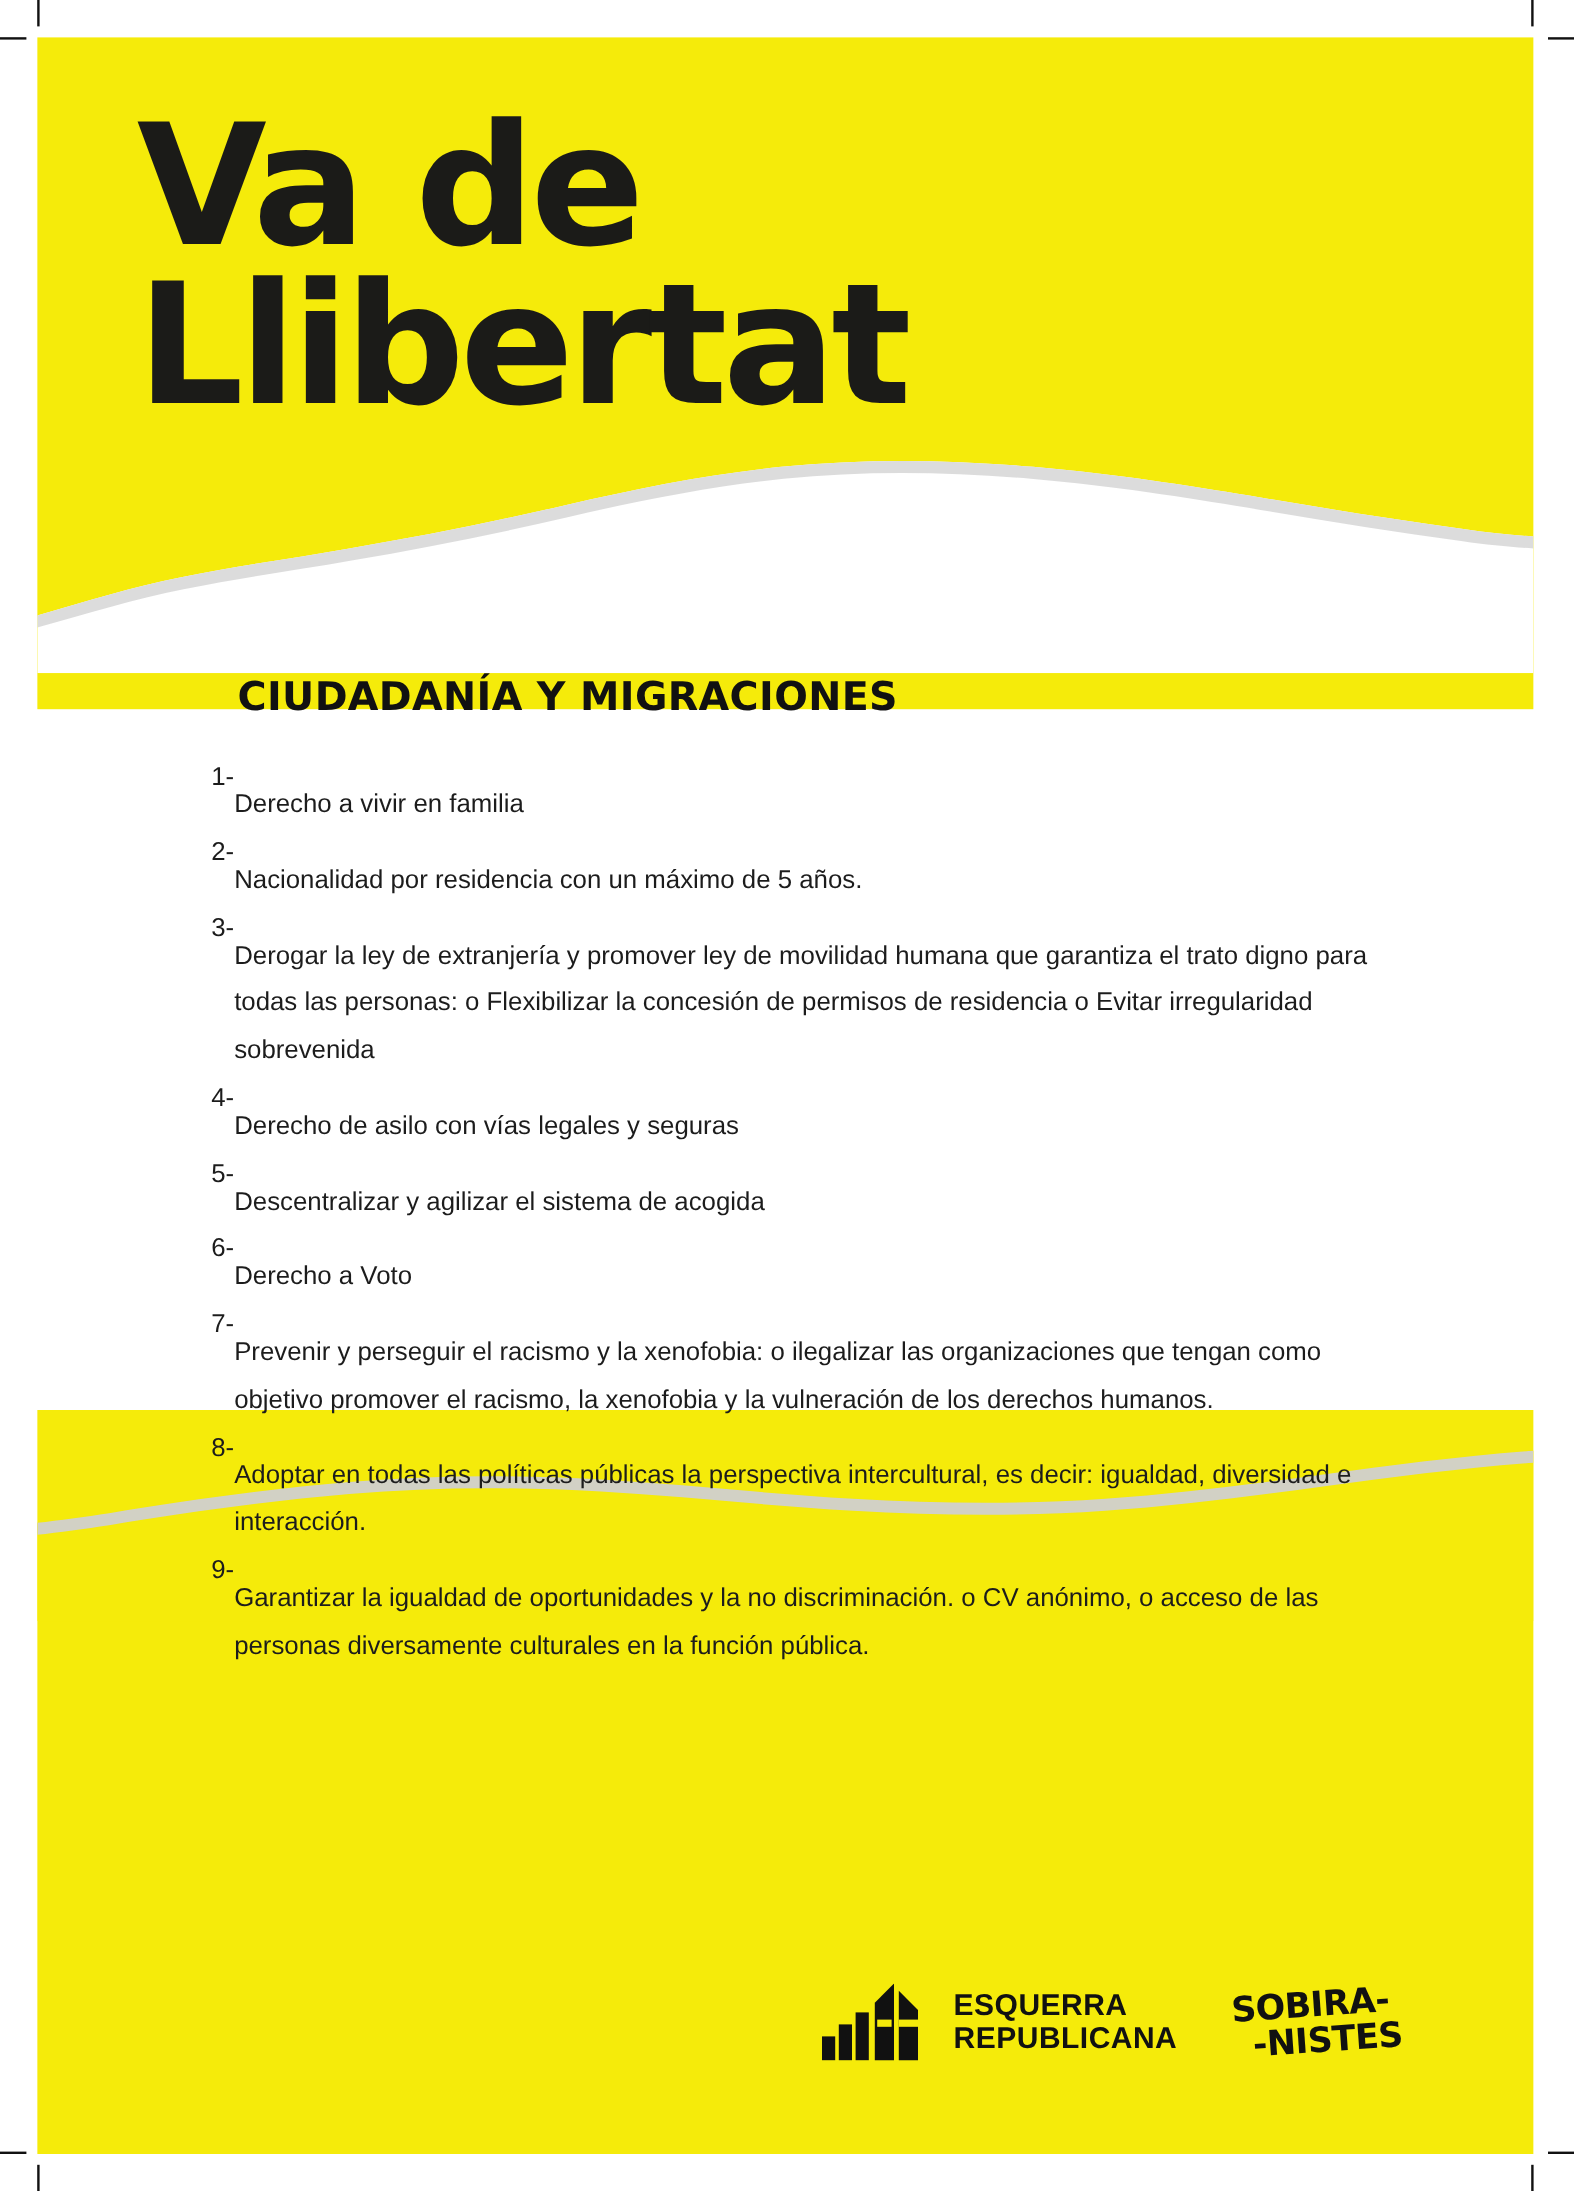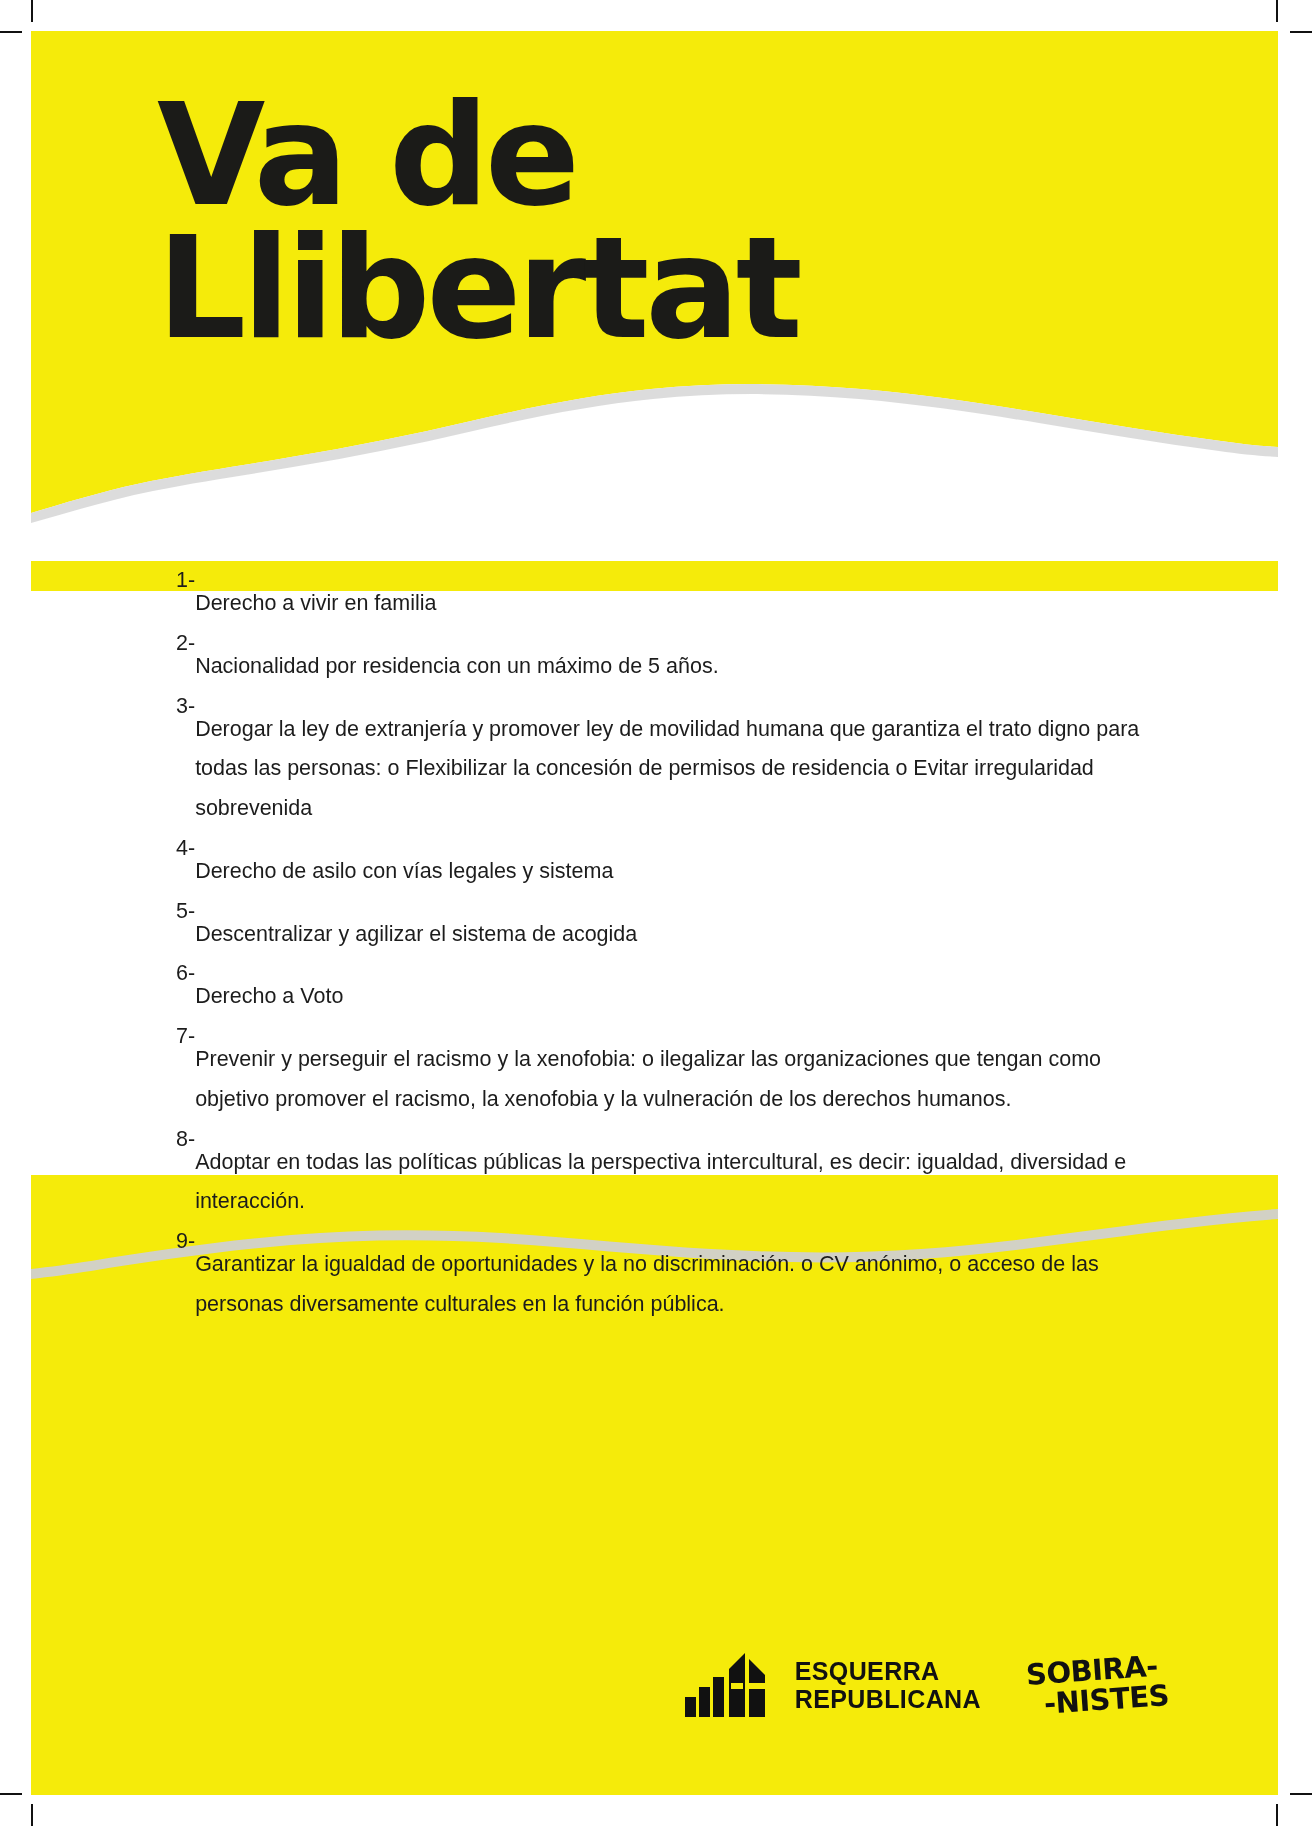--- a/index.html
+++ b/index.html
@@ -79,21 +79,20 @@
     position: absolute;
     left: 83px;
     top: 58px;
     z-index: 4;
     color: #1b1b18;
     font-family: "DejaVu Sans", sans-serif;
     font-weight: bold;
     font-size: 140px;
     line-height: 0.95;
     letter-spacing: -4px;
-    margin-left: 43px;
   }
   .headline .l1 { display: block; }
   .headline .l2 { display: block; }
 
   
   .content {
     position: absolute;
     left: 0;
     top: 530px;
     width: 1247px;
@@ -193,36 +192,37 @@
     <path d="M0,200 L0,152 C40,140 80,128 120,120 C170,110 215,104 260,96 C320,86 380,74 440,60 C500,46 560,34 620,28 C690,21 760,22 830,28 C900,34 960,44 1010,52 C1070,62 1130,72 1190,80 C1210,83 1230,85 1247,86 L1247,200 Z" fill="#ffffff"></path>
     <path d="M0,152 C40,140 80,128 120,120 C170,110 215,104 260,96 C320,86 380,74 440,60 C500,46 560,34 620,28 C690,21 760,22 830,28 C900,34 960,44 1010,52 C1070,62 1130,72 1190,80 C1210,83 1230,85 1247,86 L1247,96 C1230,95 1208,93 1188,90 C1128,82 1068,72 1008,62 C958,54 898,44 828,38 C758,32 690,31 622,38 C562,44 502,56 442,70 C382,84 322,96 262,106 C217,114 172,120 122,130 C82,138 42,150 0,162 Z" fill="#d8d8d8" opacity="0.9"></path>
   </svg>
 
   <svg class="torn-bottom-svg" viewBox="0 0 1247 160" preserveAspectRatio="none">
     <path d="M0,160 L1247,160 L1247,18 C1190,22 1130,30 1070,38 C1010,46 950,54 890,58 C820,63 750,62 680,58 C610,54 540,46 470,42 C400,38 330,38 260,44 C190,50 120,60 60,70 C40,73 18,76 0,78 Z" fill="#f5eb0a"></path>
     <path d="M0,78 C18,76 40,73 60,70 C120,60 190,50 260,44 C330,38 400,38 470,42 C540,46 610,54 680,58 C750,62 820,63 890,58 C950,54 1010,46 1070,38 C1130,30 1190,22 1247,18 L1247,28 C1190,32 1130,40 1070,48 C1010,56 950,64 890,68 C820,73 750,72 680,68 C610,64 540,56 470,52 C400,48 330,48 260,54 C190,60 120,70 60,80 C40,83 18,86 0,88 Z" fill="#d0d0d0" opacity="0.95"></path>
   </svg>
 
   <div class="content">
+    <h2 class="section-title">CIUDADANÍA Y MIGRACIONES</h2>
 
     <p class="item">
       <span class="num">1-</span>
       <span class="txt">Derecho a vivir en familia</span>
     </p>
     <p class="item">
       <span class="num">2-</span>
       <span class="txt">Nacionalidad por residencia con un máximo de 5 años.</span>
     </p>
     <p class="item">
       <span class="num">3-</span>
       <span class="txt">Derogar la ley de extranjería y promover ley de movilidad humana que garantiza el trato digno para todas las personas: o Flexibilizar la concesión de permisos de residencia o Evitar irregularidad sobrevenida</span>
     </p>
     <p class="item">
       <span class="num">4-</span>
-      <span class="txt">Derecho de asilo con vías legales y sistema</span>
+      <span class="txt">Derecho de asilo con vías legales y seguras</span>
     </p>
     <p class="item">
       <span class="num">5-</span>
       <span class="txt">Descentralizar y agilizar el sistema de acogida</span>
     </p>
     <p class="item">
       <span class="num">6-</span>
       <span class="txt">Derecho a Voto</span>
     </p>
     <p class="item wide">

